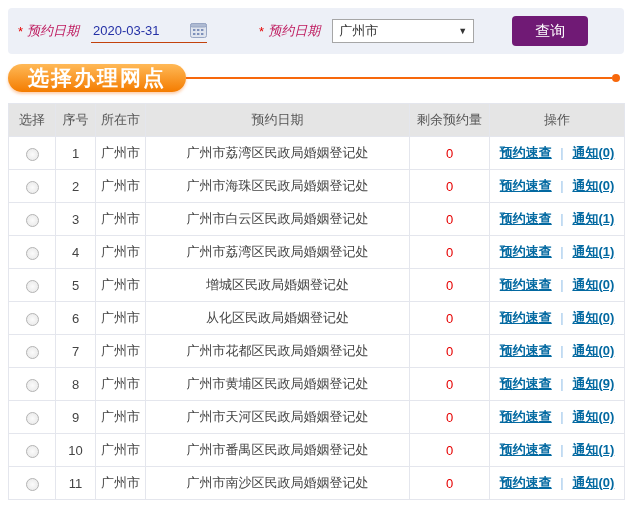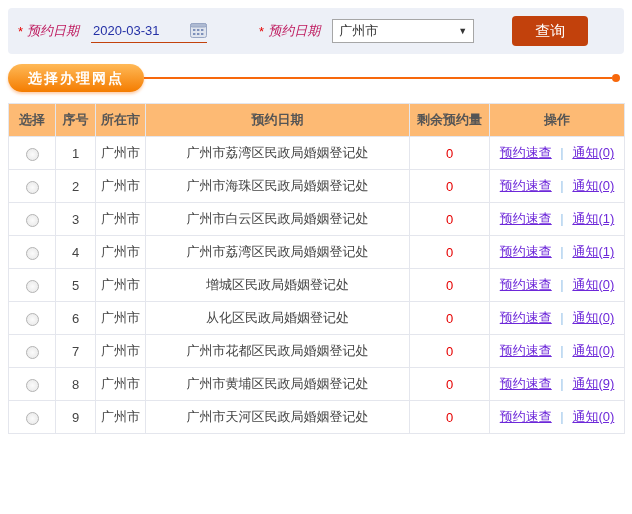--- a/index.html
+++ b/index.html
@@ -14,42 +14,42 @@
   .date-wrap { margin-left:12px; width:116px; height:24px; display:flex; align-items:center;
     border-bottom:1px solid #c2410c; }
   .date-input { flex:1; min-width:0; border:none; background:transparent; outline:none;
     color:#2430a6; font-size:13px; font-family:inherit; padding:0 2px; }
   .cal-icon { width:17px; height:15px; flex:0 0 auto; cursor:pointer; }
   .city-group { margin-left:52px; display:flex; align-items:center; }
   .city-select { margin-left:12px; width:142px; height:24px; background:#fff;
     border:1px solid #a6a6a6; display:flex; align-items:center; padding:0 6px; cursor:pointer; }
   .city-select .val { flex:1; color:#333; }
   .city-select .arrow { font-size:9px; color:#333; }
-  .query-btn { margin-left:38px; width:76px; height:30px; background:#c2410c; border:none;
+  .query-btn { margin-left:38px; width:76px; height:30px; background:#701a75; border:none;
     border-radius:4px; color:#fff; font-size:15px; font-family:inherit; cursor:pointer; }
 
   
   .section { margin:9px 12px 0 8px; height:30px; display:flex; align-items:center; }
   .section-badge { background:linear-gradient(#ffb957,#f47c00); color:#fff; font-weight:bold;
-    font-size:14px; letter-spacing:2px; height:28px; line-height:28px; padding:0 20px;
+    font-size:21px; letter-spacing:2px; height:28px; line-height:28px; padding:0 20px;
     border-radius:15px; box-shadow:0 2px 3px rgba(249,118,20,.35); }
   .section-line { flex:1; height:2px; background:#f7680c; }
   .section-dot { width:8px; height:8px; border-radius:50%; background:#f7680c; flex:0 0 auto; }
 
   
   table { margin:10px 8px 0 8px; width:616px; border-collapse:collapse; table-layout:fixed; }
   th, td { border:1px solid #e4e6ed; height:33px; text-align:center; font-weight:normal;
     font-size:13px; overflow:hidden; white-space:nowrap; }
-  thead th { background:#fdba74; color:#555;font-weight:bold; }
+  thead th { background:#e5e5e5; color:#555; }
   tbody td { background:#fff; color:#444; }
   td.remaining { color:#e60000; }
   .radio { display:inline-block; width:13px; height:13px; border-radius:50%;
     border:1px solid #b4b4b4; background:radial-gradient(#fbfbfb,#e6e6e6); vertical-align:middle;
     cursor:pointer; }
-  a.op-link { color:#6d28d9; text-decoration:underline; cursor:pointer; }
+  a.op-link { color:#0369a1; text-decoration:underline; cursor:pointer;font-weight:bold; }
   .op-sep { color:#9bc4ea; margin:0 5px; }
 
   col.c-select { width:47px; }  col.c-seq { width:40px; }  col.c-city { width:50px; }
   col.c-name { width:264px; }  col.c-remain { width:80px; }  col.c-ops { width:135px; }
 </style>
 </head>
 <body>
 
 <div class="topbar">
   <span class="star">*</span>
@@ -237,15 +237,43 @@
     <td>广州市</td>
     <td>广州市天河区民政局婚姻登记处</td>
     <td class="remaining">0</td>
     <td>
       <a class="op-link">预约速查</a>
       <span class="op-sep">|</span>
       <a class="op-link">通知(0)</a>
     </td>
   </tr>
 
-
+  <tr>
+    <td>
+      <span class="radio"></span>
+    </td>
+    <td>10</td>
+    <td>广州市</td>
+    <td>广州市番禺区民政局婚姻登记处</td>
+    <td class="remaining">0</td>
+    <td>
+      <a class="op-link">预约速查</a>
+      <span class="op-sep">|</span>
+      <a class="op-link">通知(1)</a>
+    </td>
+  </tr>
+
+  <tr>
+    <td>
+      <span class="radio"></span>
+    </td>
+    <td>11</td>
+    <td>广州市</td>
+    <td>广州市南沙区民政局婚姻登记处</td>
+    <td class="remaining">0</td>
+    <td>
+      <a class="op-link">预约速查</a>
+      <span class="op-sep">|</span>
+      <a class="op-link">通知(0)</a>
+    </td>
+  </tr>
 </tbody>
 </table>
 
 </body></html>

